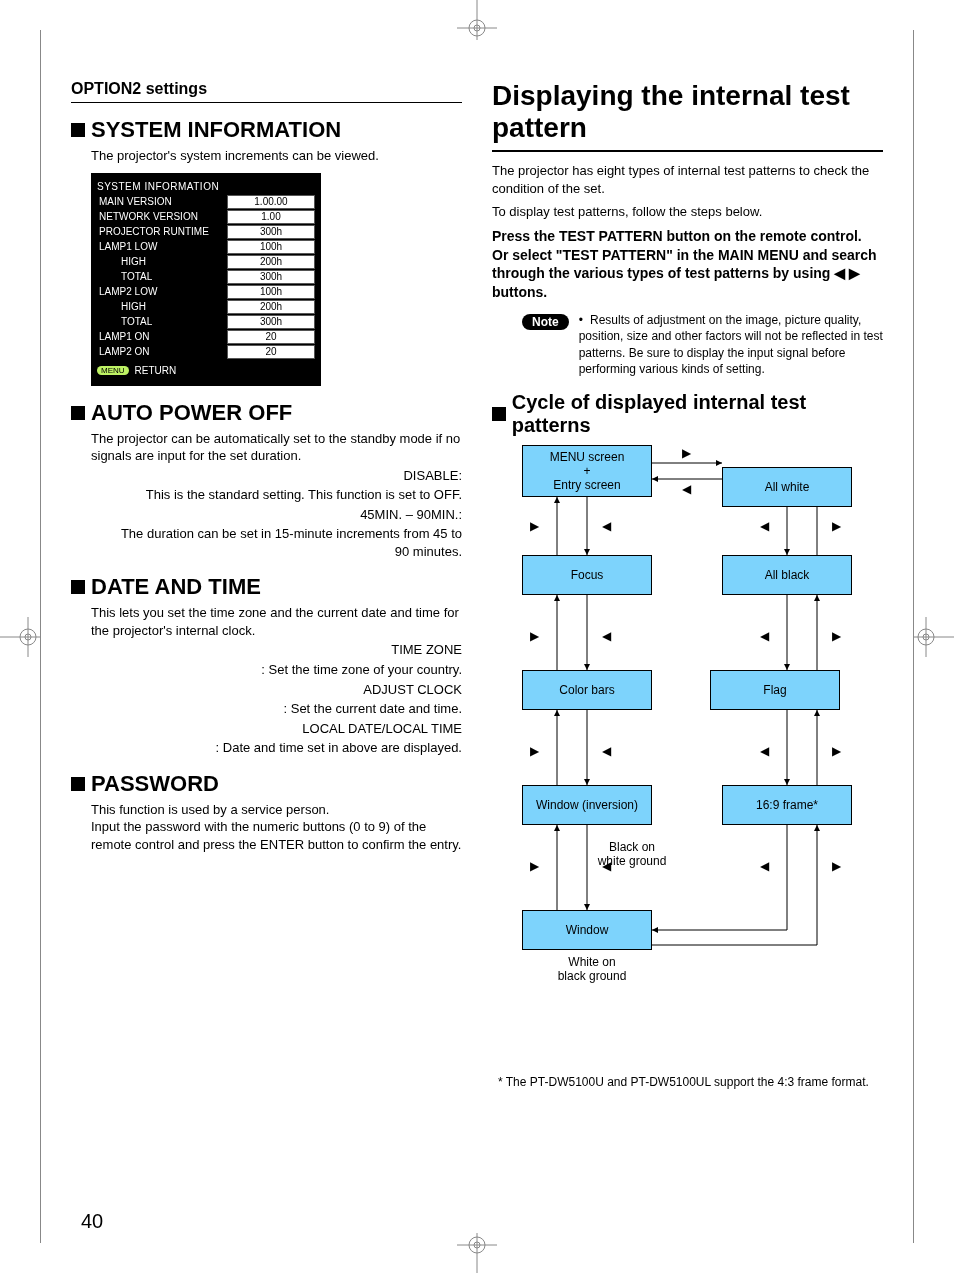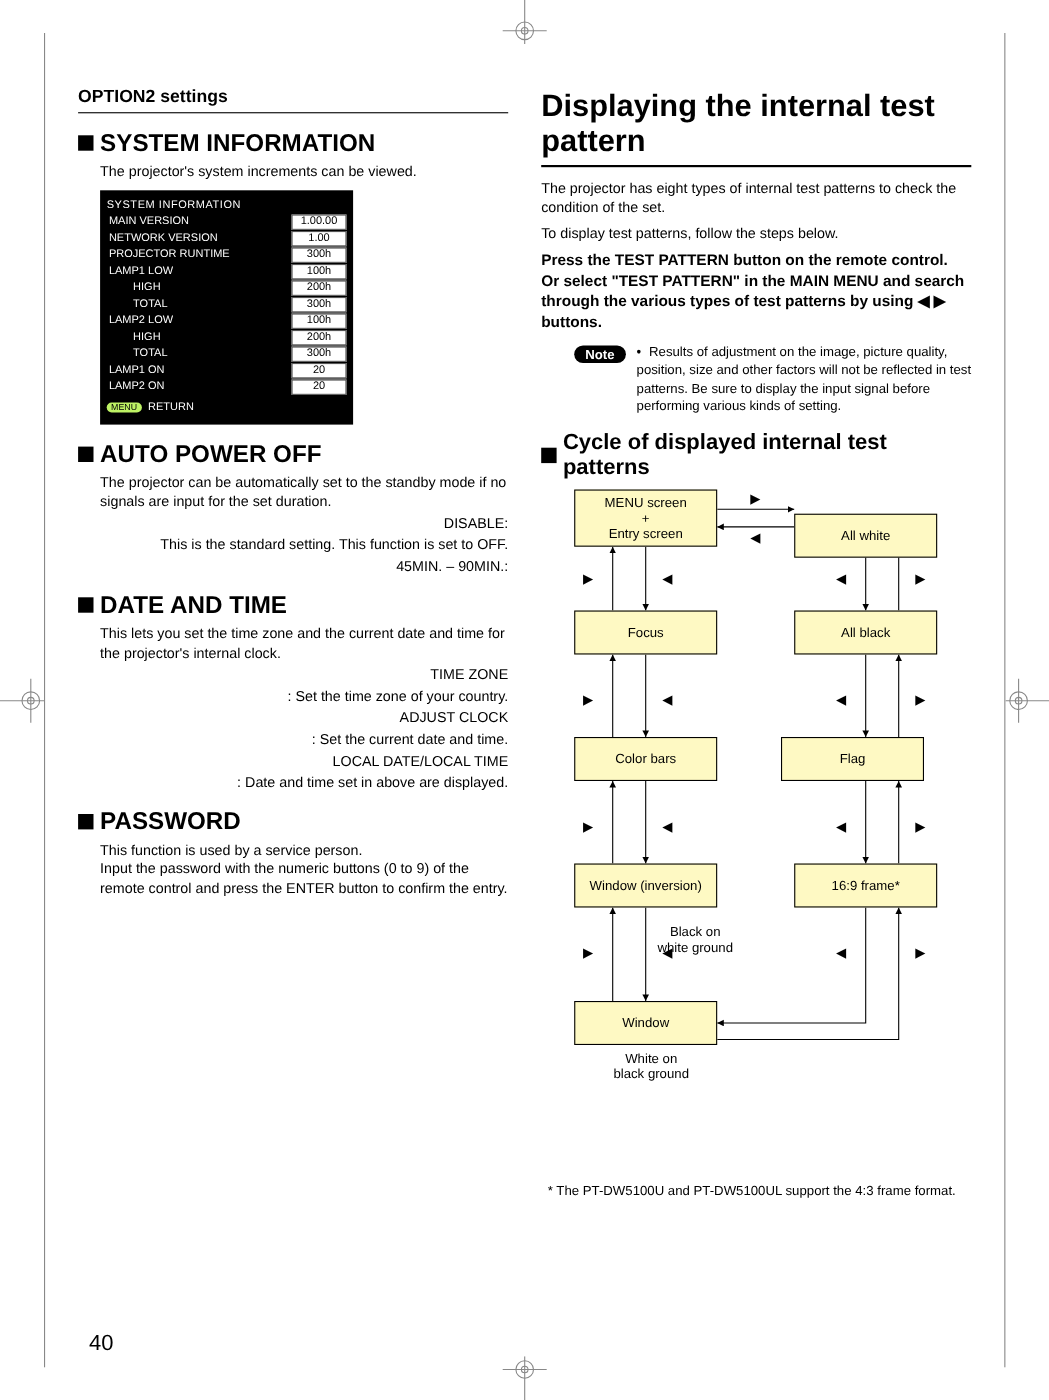--- a/index.html
+++ b/index.html
@@ -61,21 +61,21 @@
   .sysbox {
     width: 230px; margin: 8px 0 8px 20px;
     background:#000; padding: 8px 6px 10px 6px;
     font-size: 10px; color:#fff;
   }
   .sysbox-title { font-size: 10px; letter-spacing:.5px; margin-bottom:3px; }
   .sysrow { display:flex; align-items:center; margin:1px 0; }
   .sysrow .k { flex:1; padding-left:2px; }
   .sysrow.indent .k { padding-left:24px; }
   .sysrow .v {
-    width: 50px; text-align:center;
+    width: 88px; text-align:center;
     background:#fff; color:#000; border:1px solid #555;
     font-size:10px; line-height:12px;
   }
   .sys-return { display:flex; align-items:center; gap:6px; margin-top:6px; font-size:10px;}
   .sys-return .btn { background:#bef264; color:#000; border-radius:6px; font-size:8px; padding:0 4px; }
 
   
   .instr { font-size: 13px; line-height:1.35; margin-bottom: 6px; }
   .instr-bold { font-size: 14px; font-weight:bold; line-height:1.35; margin-bottom:10px;}
 
@@ -89,21 +89,21 @@
   .note-bullet { display:inline-block; width:8px; }
 
   
   .cycle-h { display:flex; align-items:center; gap:6px;
     font-size:20px; font-weight:bold; margin: 0 0 8px 0; }
   .cycle-wrap { position:relative; width: 360px; height: 620px; margin-left:10px; }
   .node {
     position:absolute; width:130px; height:40px;
     border:1px solid #000; font-size:12px;
     display:flex; align-items:center; justify-content:center;
-    text-align:center; background:#fef9c3; padding:2px;
+    text-align:center; background:#7dd3fc; padding:2px;
   }
   .node.tall { height:52px; }
   .arrow-svg { position:absolute; left:0; top:0; }
   .lbl { position:absolute; font-size:12px; text-align:center; }
 
   .footnote { font-size:12px; margin-top:10px; margin-left:6px; }
   .pagenum { position:absolute; left: 40px; bottom: 10px; font-size:20px; }
 </style>
 </head>
 <body>
@@ -218,20 +218,21 @@
       <div class="sec-h">
         <span class="sec-sq"></span>
         <span>AUTO POWER OFF</span>
       </div>
       <div class="sec-body">
         <div>The projector can be automatically set to the standby mode if no signals are input for the set duration.</div>
         <div id="apo-items">
             <div class="sec-item">DISABLE:</div>
             <div class="sec-item sec-item-desc">This is the standard setting. This function is set to OFF.</div>
             <div class="sec-item">45MIN. – 90MIN.:</div>
+            <div class="sec-item sec-item-desc">The duration can be set in 15-minute increments from 45 to 90 minutes.</div>
           </div>
       </div>
 
       <div class="sec-h">
         <span class="sec-sq"></span>
         <span>DATE AND TIME</span>
       </div>
       <div class="sec-body">
         <div>This lets you set the time zone and the current date and time for the projector's internal clock.</div>
         <div id="dt-items">

